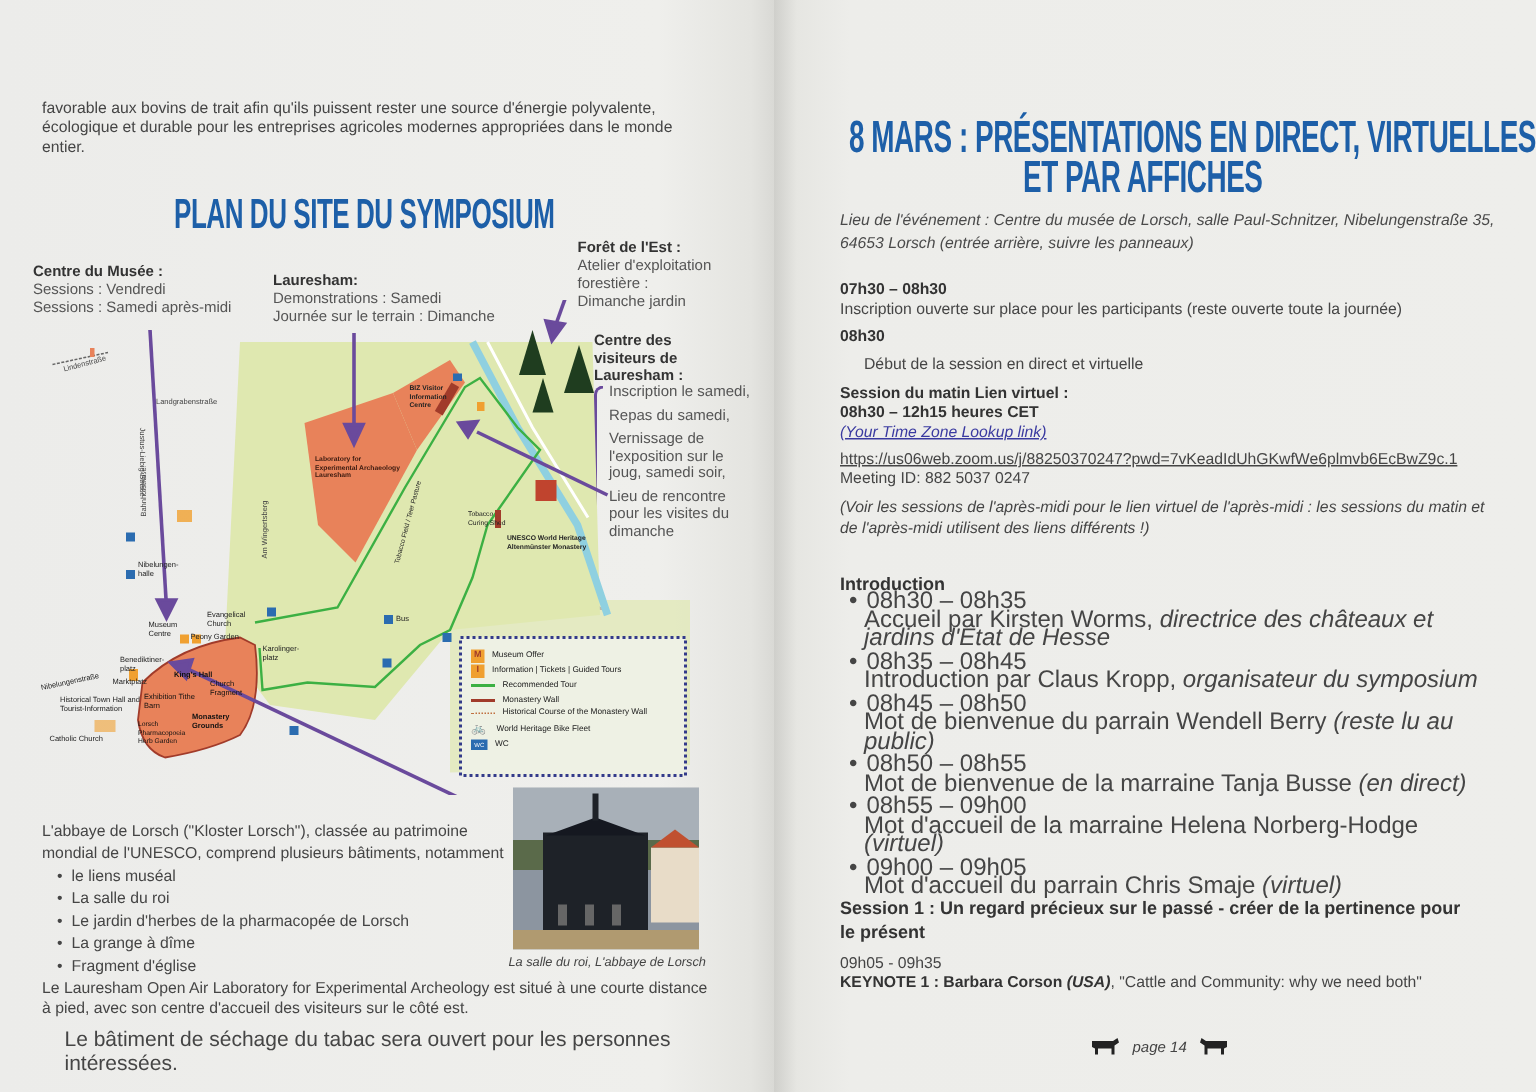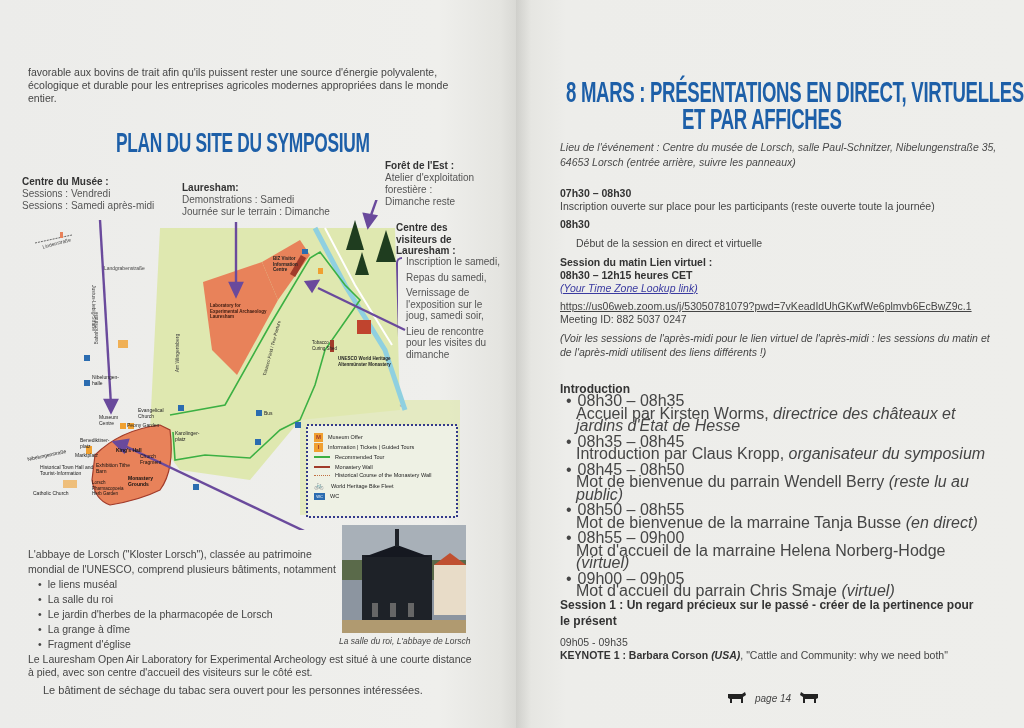--- a/index.html
+++ b/index.html
@@ -26,21 +26,21 @@
 
   .callout { font-size: 10px; line-height: 12px; color: #555; }
   .callout b { color: #333; font-weight: bold; }
 
   #abbey-para { left: 28px; top: 547px; width: 310px; font-size: 10.5px; line-height: 15px; color: #454545; }
   #abbey-para ul { list-style: none; margin-left: 10px; }
   #abbey-para li::before { content: "•"; margin-right: 6px; }
   #photo { left: 342px; top: 525px; width: 124px; height: 108px; }
   #photo-caption { left: 339px; top: 636px; font-size: 8.5px; font-style: italic; color: #444; }
   #lauresham-para { left: 28px; top: 653px; width: 450px; font-size: 10.5px; line-height: 13px; color: #454545; }
-  #tabac-para { left: 28px; top: 684px; width: 450px; font-size: 11px; color: #454545; padding-left: 15px; }
+  #tabac-para { left: 28px; top: 684px; width: 450px; font-size: 14px; color: #454545; padding-left: 15px; }
 
   
   #r-title-1 { left: 566px; top: 77px; font-size: 30px; line-height: 30px; }
   #r-title-2 { left: 682px; top: 104px; font-size: 30px; line-height: 30px; }
   #venue { left: 560px; top: 140px; width: 440px; font-size: 10.5px; line-height: 15px; font-style: italic; color: #4a4a4a; }
 
   .time-b { font-weight: bold; font-size: 10.5px; color: #333; }
   .txt { font-size: 10.5px; color: #454545; }
   .link { color: #3a3aa0; text-decoration: underline; font-style: italic; font-size: 10.5px; }
   .url { color: #454545; text-decoration: underline; font-size: 10.5px; }
@@ -71,21 +71,21 @@
 </div>
 <div class="abs callout" style="left:182px;top:182px;width:170px;">
   <b>Lauresham:</b><br>
   <span>Demonstrations : Samedi</span><br>
   <span>Journée sur le terrain : Dimanche</span>
 </div>
 <div class="abs callout" style="left:385px;top:160px;width:120px;">
   <b>Forêt de l'Est :</b><br>
   <span>Atelier d'exploitation</span><br>
   <span>forestière :</span><br>
-  <span>Dimanche reste</span>
+  <span>Dimanche jardin</span>
 </div>
 <div class="abs callout" style="left:396px;top:222px;width:100px;line-height:11.5px;">
   <b>Centre des</b><br>
   <b>visiteurs de</b><br>
   <b>Lauresham :</b>
 </div>
 <div class="abs" style="left:396px;top:257px;width:6px;height:150px;border:2px solid #6a4a9c;border-right:none;border-radius:6px 0 0 6px;"></div>
 <div class="abs callout" style="left:406px;top:256px;width:100px;line-height:11.5px;">
   <div style="margin-bottom:4px">Inscription le samedi,</div>
   <div style="margin-bottom:4px">Repas du samedi,</div>
@@ -247,21 +247,21 @@
 
 <p class="abs" id="venue">Lieu de l'événement : Centre du musée de Lorsch, salle Paul-Schnitzer, Nibelungenstraße 35, 64653 Lorsch (entrée arrière, suivre les panneaux)</p>
 
 <div class="abs time-b" style="left:560px;top:187px;">07h30 – 08h30</div>
 <div class="abs txt" style="left:560px;top:200px;">Inscription ouverte sur place pour les participants (reste ouverte toute la journée)</div>
 <div class="abs time-b" style="left:560px;top:218px;">08h30</div>
 <div class="abs txt" style="left:560px;top:237px;margin-left:16px;">Début de la session en direct et virtuelle</div>
 <div class="abs time-b" style="left:560px;top:256px;">Session du matin Lien virtuel :</div>
 <div class="abs time-b" style="left:560px;top:269px;">08h30 – 12h15 heures CET</div>
 <a class="abs link" style="left:560px;top:282px;">(Your Time Zone Lookup link)</a>
-<a class="abs url" style="left:560px;top:300px;">https://us06web.zoom.us/j/53050781079?pwd=7vKeadIdUhGKwfWe6plmvb6EcBwZ9c.1</a>
+<a class="abs url" style="left:560px;top:300px;">https://us06web.zoom.us/j/88250370247?pwd=7vKeadIdUhGKwfWe6plmvb6EcBwZ9c.1</a>
 <div class="abs txt" style="left:560px;top:313px;">Meeting ID: 882 5037 0247</div>
 <div class="abs txt" style="left:560px;top:331px;width:440px;font-style:italic;line-height:14px;">(Voir les sessions de l'après-midi pour le lien virtuel de l'après-midi : les sessions du matin et de l'après-midi utilisent des liens différents !)</div>
 
 <div class="abs h-section" style="left:560px;top:382px;">Introduction</div>
 
 <div class="abs" id="intro-list">
   <div class="intro-item">
     <div class="t">08h30 – 08h35</div>
     <div class="d"><span>Accueil par Kirsten Worms, </span><i>directrice des châteaux et jardins d'État de Hesse</i></div>
   </div>

